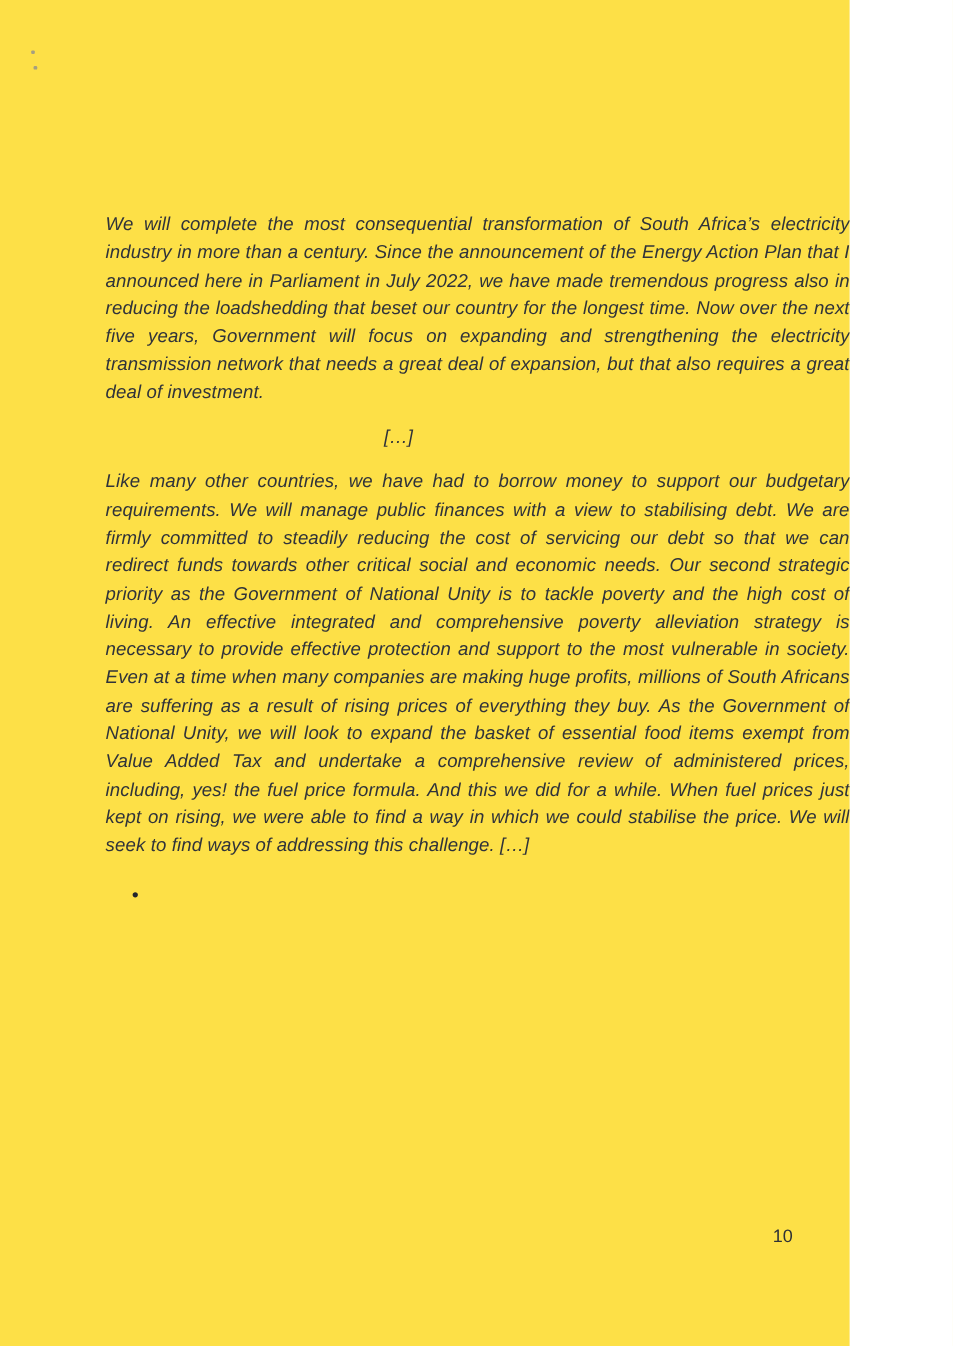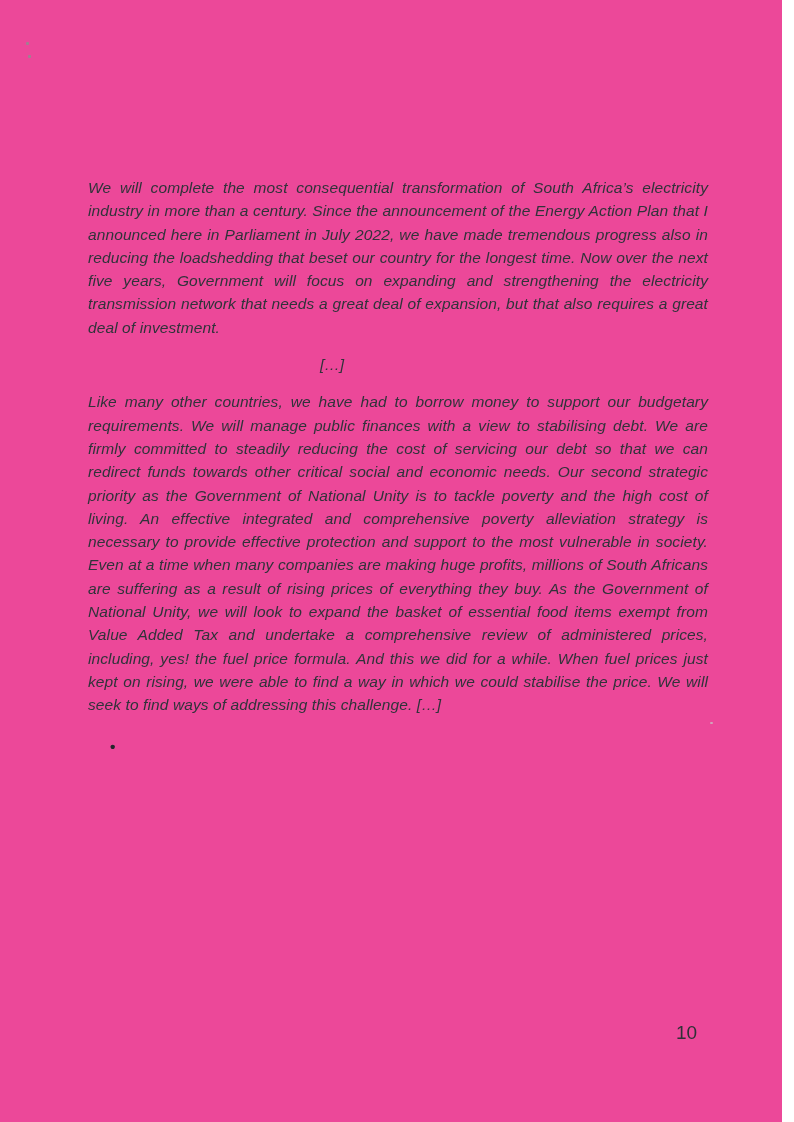--- a/index.html
+++ b/index.html
@@ -2,23 +2,23 @@
 <html><head>
 <meta charset="utf-8">
 <style>
   html, body {
     margin: 0;
     padding: 0;
     background: #ffffff;
   }
   .page {
     position: relative;
-    width: 782px;
+    width: 708px;
     height: 1122px;
-    background: #ec4899;
+    background: #fde047;
     overflow: hidden;
     font-family: "Liberation Sans", sans-serif;
     color: #30333a;
   }
   
   .artifact {
     position: absolute;
     background: #8f8f8f;
     width: 3px;
     height: 3px;
@@ -70,23 +70,23 @@
   .bullet-text {
     font-style: italic;
     font-weight: bold;
     font-size: 15.5px;
     line-height: 23.3px;
     color: #23252b;
     letter-spacing: 0.1px;
   }
   .page-number {
     position: absolute;
-    left: 676px;
+    left: 644px;
     top: 1022px;
-    font-size: 19px;
+    font-size: 15px;
     color: #2e3136;
     font-style: normal;
   }
 </style>
 </head>
 <body>
 
 <div class="page">
 
   <span class="artifact a1"></span>

